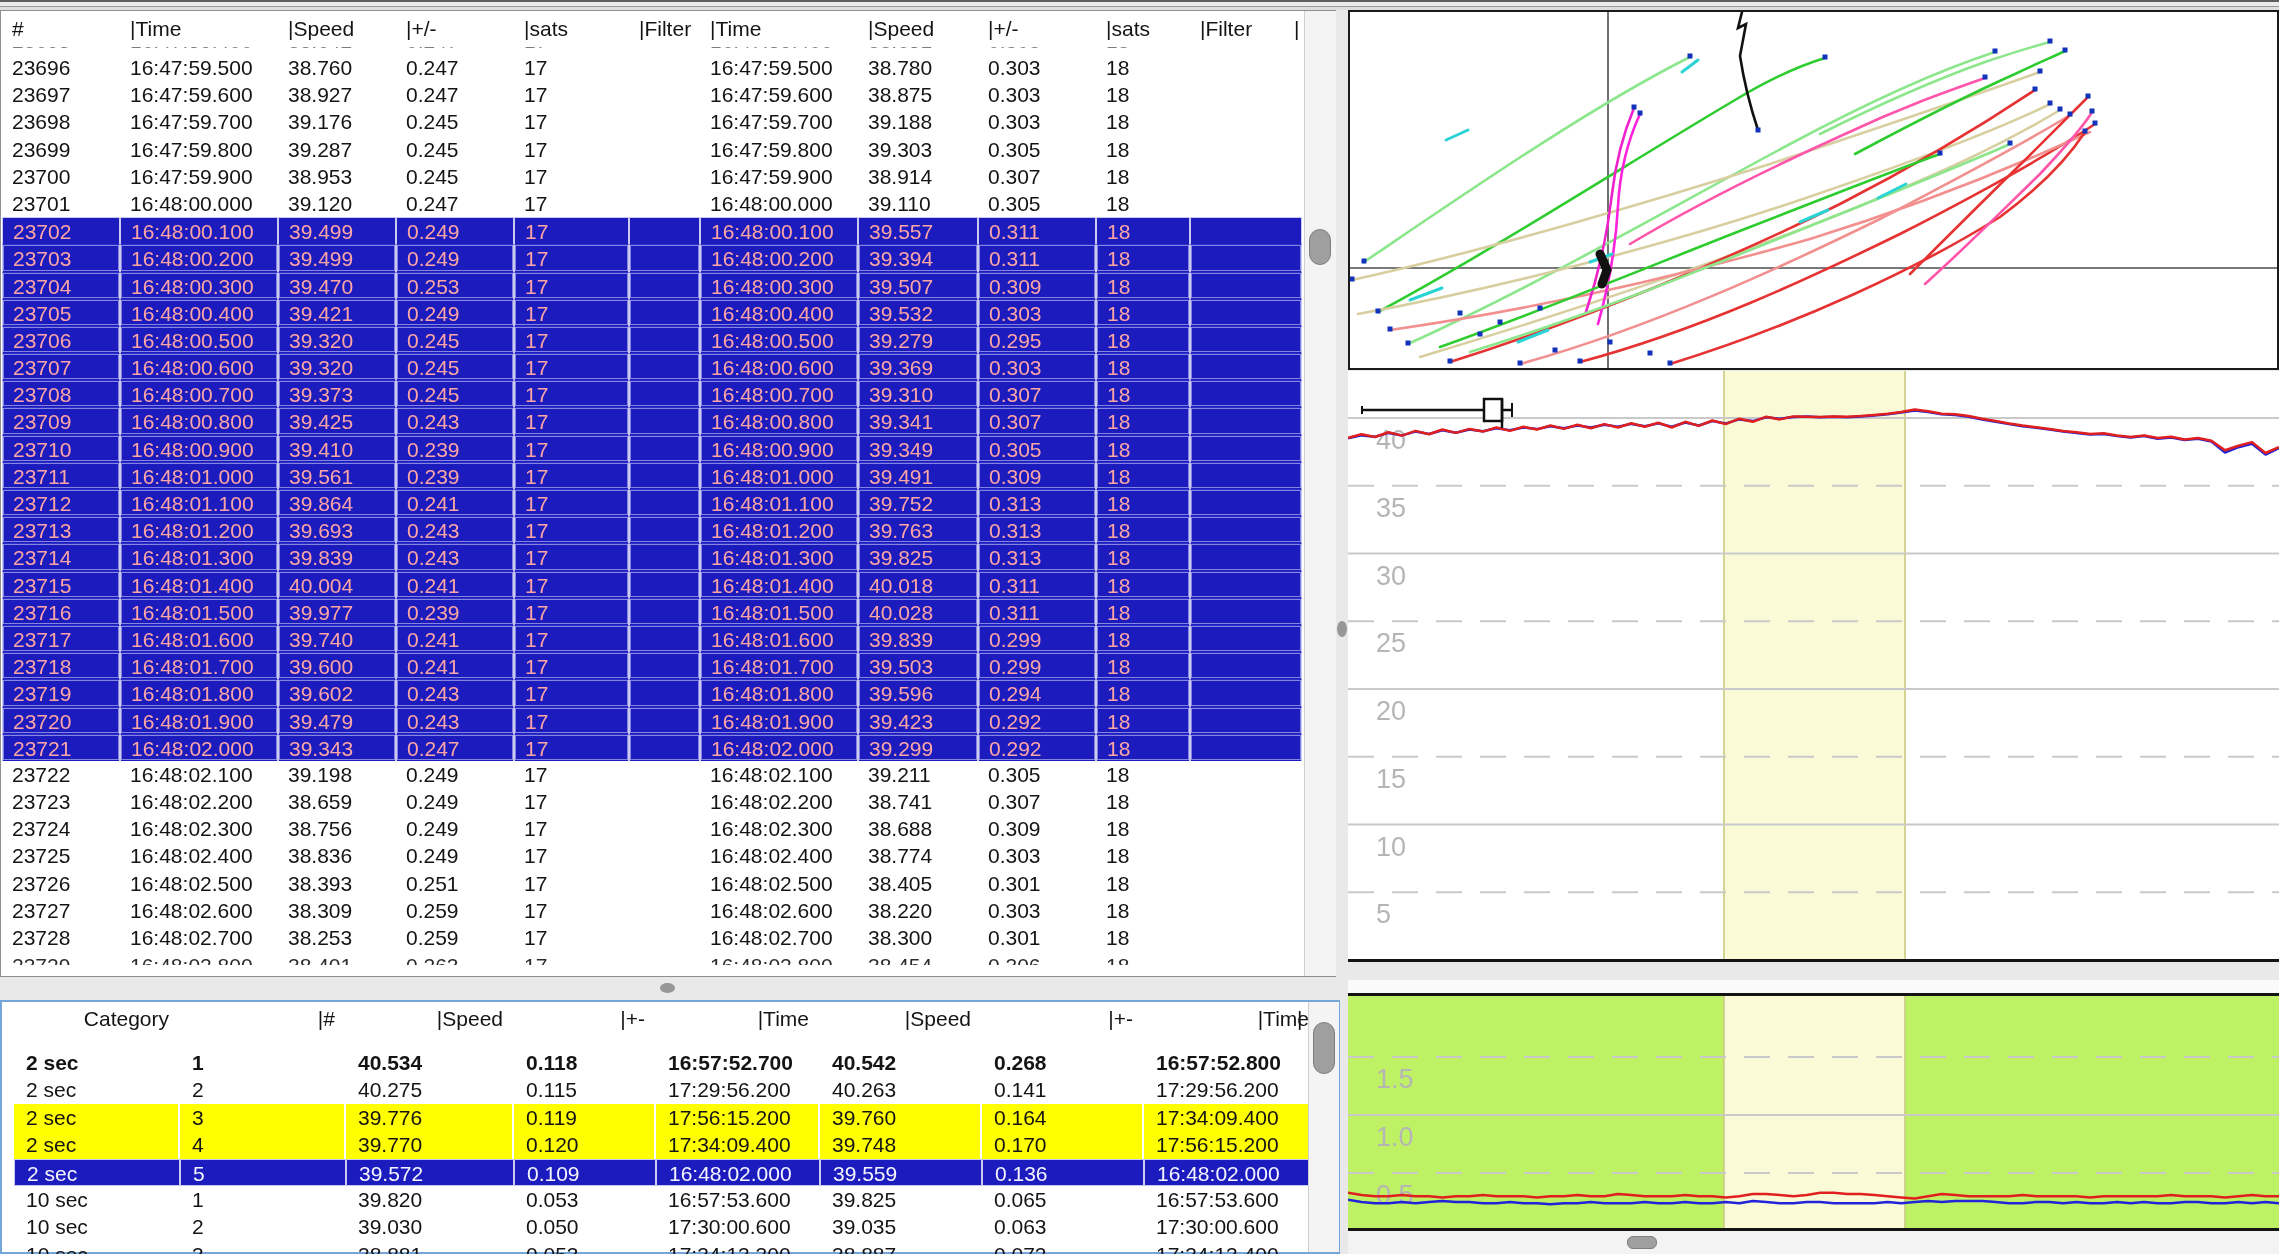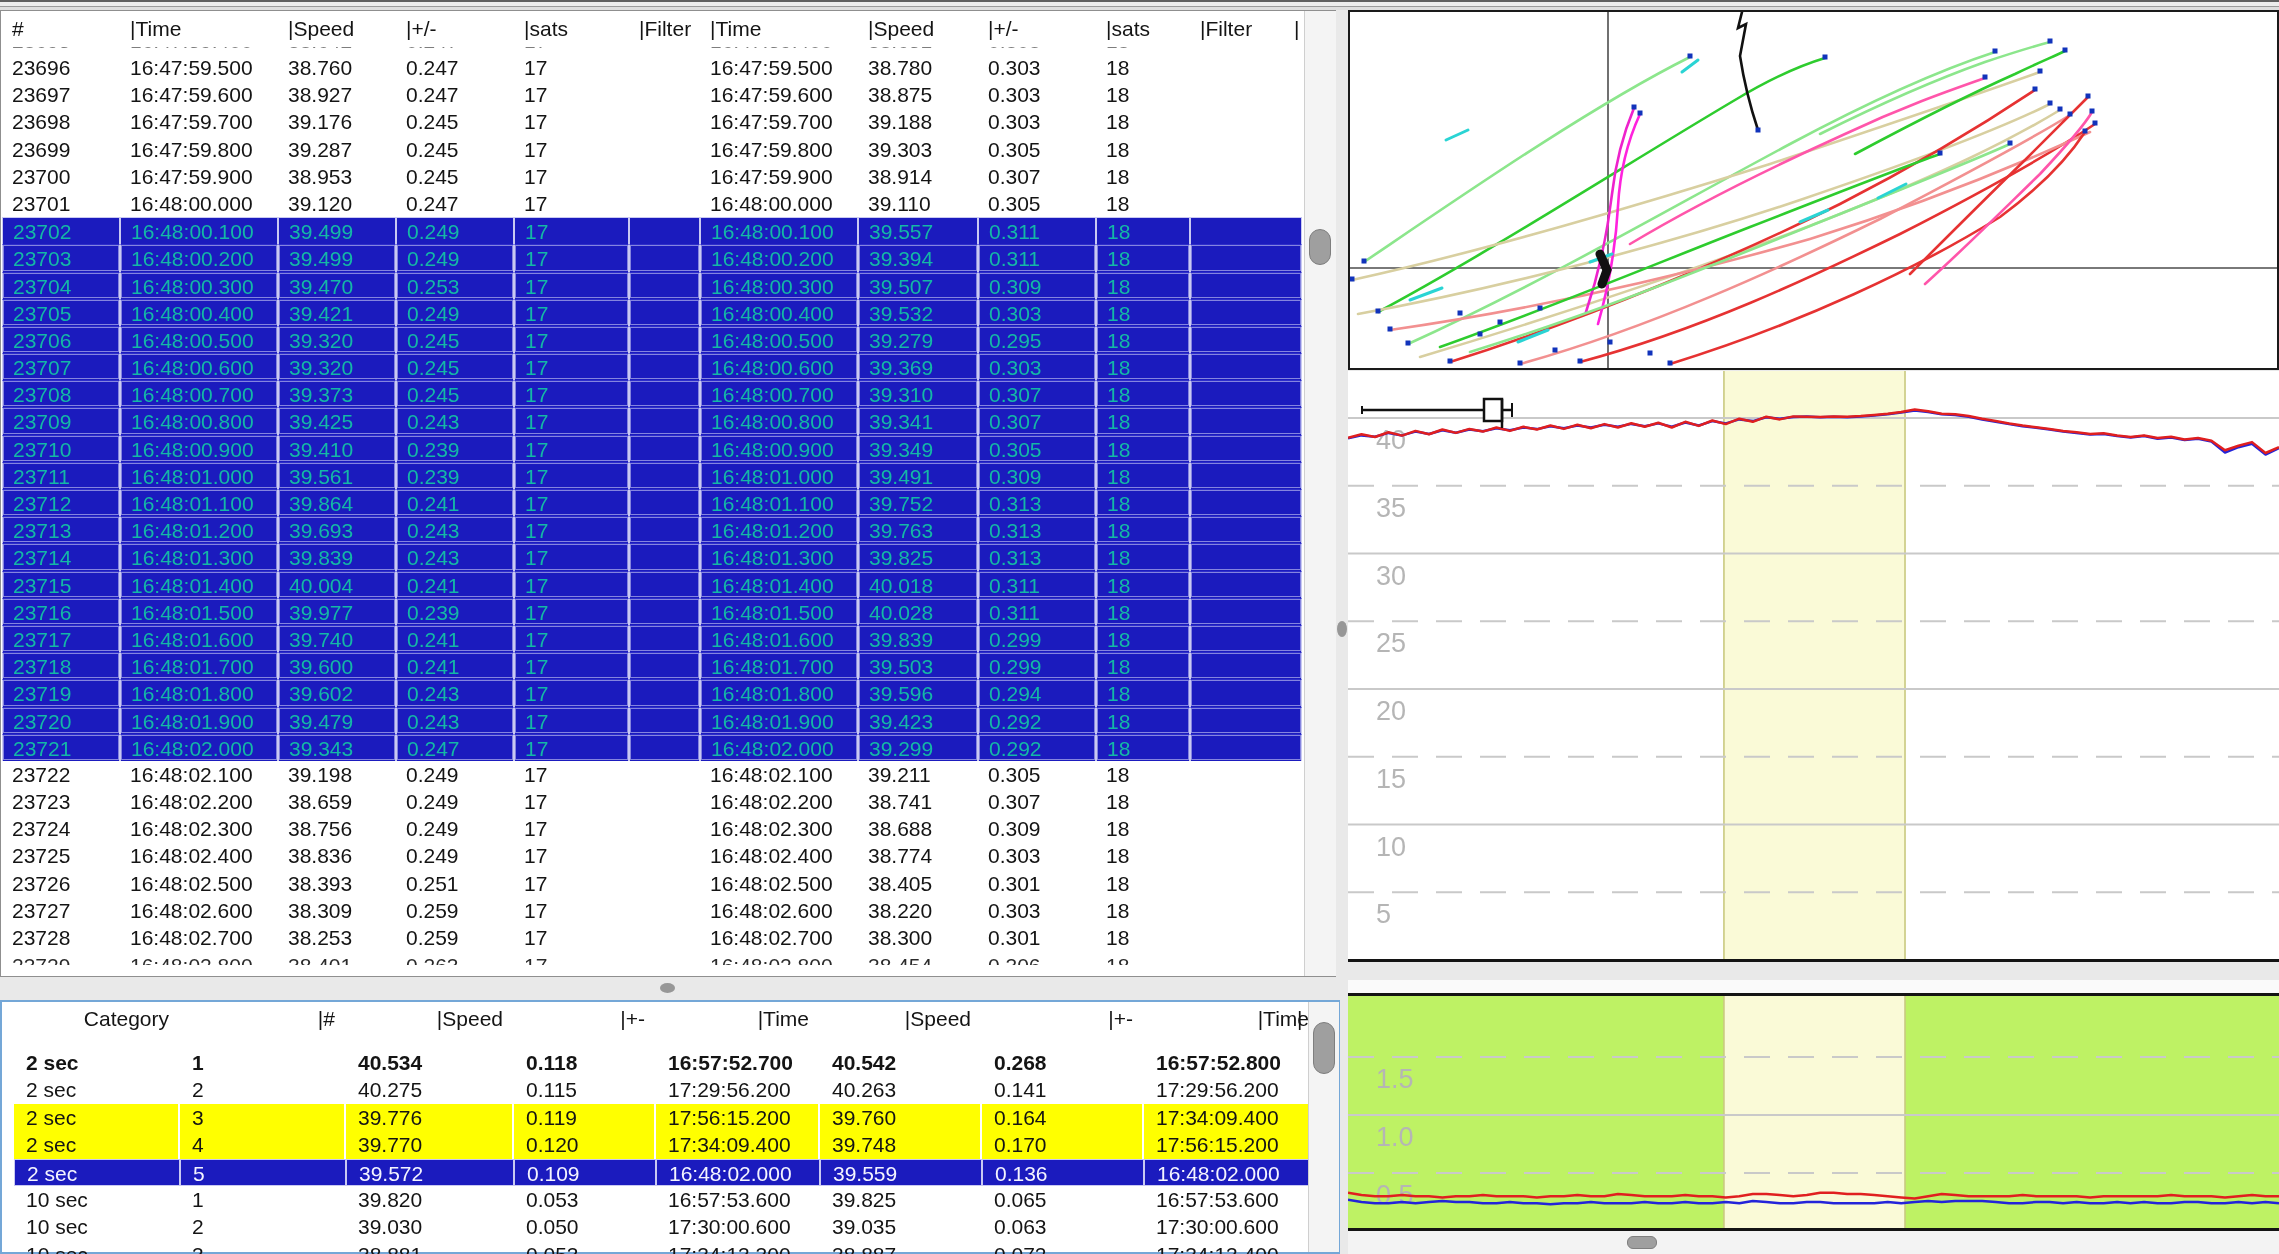--- a/index.html
+++ b/index.html
@@ -13,21 +13,21 @@
     border:1px solid #8f8f8f;background:#fff;box-sizing:border-box;}
   .grid{display:grid;grid-template-columns:118px 158px 118px 118px 115px 71px 158px 120px 118px 94px 112px;}
   .thead{position:absolute;left:1px;top:0;width:1300px;height:36px;font-size:21px;line-height:36px;}
   .thead .hc{white-space:nowrap;overflow:hidden;}
   .hc,.cell{padding-left:10px;box-sizing:border-box;}
   #clipTop{position:absolute;left:1px;top:36px;width:1300px;height:7px;overflow:hidden;opacity:.55;}
   #clipTop .trow{transform:translateY(-20px);}
   #ptBody{position:absolute;left:1px;top:43px;width:1300px;}
   .trow{height:27.2px;font-size:21px;line-height:27.2px;box-sizing:border-box;}
   .trow .cell{white-space:nowrap;overflow:hidden;}
-  .trow.sel{background:#1b1bbe;color:#14b8a6;}
+  .trow.sel{background:#1b1bbe;color:#fca5a5;}
   .trow.sel .cell{border:1px solid #c9c9f2;border-bottom:none;}
   .trow.sel+.trow.sel .cell{border-top:1px solid #2e2ecb;outline:1px solid rgba(220,220,250,.55);outline-offset:-2px;}
   #clipBottom{position:absolute;left:1px;top:941px;width:1300px;height:13px;overflow:hidden;opacity:.9;}
   .vsb{position:absolute;top:0;bottom:0;background:#f4f4f4;border-left:1px solid #cfcfcf;}
   #ptSb{left:1303px;width:31px;}
   .thumb{position:absolute;background:#9f9f9f;border:1px solid #7e7e7e;border-radius:11px;box-sizing:border-box;}
   #ptThumb{left:4px;top:218px;width:22px;height:36px;}
   
   .dot{position:absolute;background:#979797;border-radius:50%;}
   

